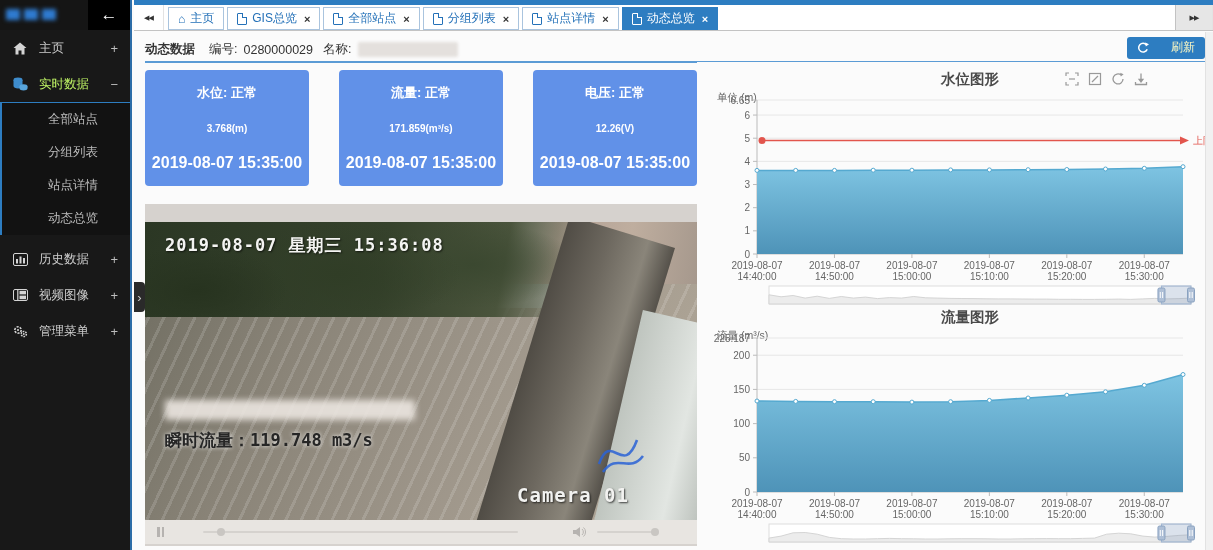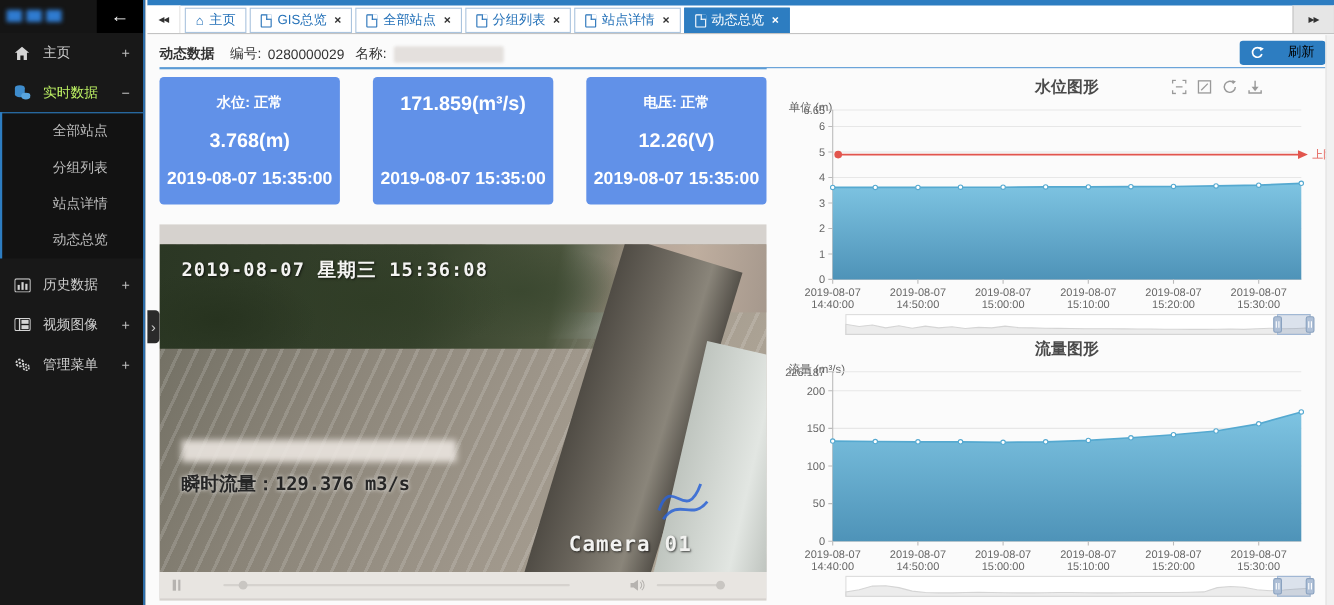--- a/index.html
+++ b/index.html
@@ -31,28 +31,28 @@
   .tab.active .t-close { color:#fff; }
   .doc-ic { width:10px; height:12px; border:1px solid currentColor; border-radius:1px; position:relative; display:inline-block; }
   .doc-ic::after { content:""; position:absolute; right:-1px; top:-1px; width:4px; height:4px; background:#fff; border-left:1px solid currentColor; border-bottom:1px solid currentColor; }
   .tab.active .doc-ic::after { background:#2d7dc1; }
   .home-ic { font-size:12px; line-height:1; }
 
   
   .main-header { position:absolute; left:145px; right:8px; top:38px; height:25px; border-bottom:2px solid #5b9bd5; display:flex; align-items:center; gap:6px; font-size:12.5px; color:#333; }
   .main-header .sec { font-weight:bold; margin-right:8px; }
   .name-redacted { width:100px; height:15px; background:#e4e0dd; filter:blur(1.5px); border-radius:2px; }
-  .refresh-btn { margin-left:auto; background:#2d7dc1; color:#000000; border:none; border-radius:3px; height:22px; padding:0 10px; font-size:12px; display:flex; align-items:center; gap:22px; cursor:pointer; position:relative; top:-2px; }
+  .refresh-btn { margin-left:auto; background:#2d7dc1; color:#fef9c3; border:none; border-radius:3px; height:22px; padding:0 10px; font-size:12px; display:flex; align-items:center; gap:22px; cursor:pointer; position:relative; top:-2px; }
 
   
   .left-col { position:absolute; left:145px; top:62px; width:552px; }
   .cards { display:flex; gap:30px; margin-top:8px; }
   .card { flex:1; height:116px; background:#6191e8; border-radius:4px; color:#fff; display:flex; flex-direction:column; justify-content:space-between; text-align:center; padding:14px 6px; cursor:pointer; }
   .card .c-title { font-size:13px; font-weight:bold; }
-  .card .c-value { font-size:18px; font-weight:bold; }
+  .card .c-value { font-size:10px; font-weight:bold; }
   .card .c-time { font-size:16px; font-weight:bold; }
 
   
   .video-player { position:relative; margin-top:18px; width:552px; height:342px; background:#d6d2ce; overflow:hidden; cursor:pointer; }
   .v-scene { position:absolute; left:0; top:18px; width:552px; height:298px; overflow:hidden;
      background:linear-gradient(115deg,#6e6c60 0%,#8a8478 30%,#9e968a 60%,#aba294 85%,#9b988e 100%); }
   .v-streaks { position:absolute; inset:0; background:repeating-linear-gradient(115deg, rgba(255,255,255,.14) 0 3px, rgba(0,0,0,0) 3px 14px); }
   .v-trees { position:absolute; left:0; top:0; width:430px; height:95px;
      background:radial-gradient(ellipse 130px 64px at 12% 72%, #27331f 0%, rgba(39,51,31,0) 70%),
                 radial-gradient(ellipse 170px 70px at 45% 55%, #303d26 0%, rgba(48,61,38,0) 72%),
@@ -231,20 +231,21 @@
 </div>
 
 <div class="left-col">
   <div class="cards">
     <div class="card">
       <div class="c-title">水位:  正常</div>
       <div class="c-value">3.768(m)</div>
       <div class="c-time">2019-08-07 15:35:00</div>
     </div>
     <div class="card">
+      <div class="c-title">流量:  正常</div>
       <div class="c-value">171.859(m³/s)</div>
       <div class="c-time">2019-08-07 15:35:00</div>
     </div>
     <div class="card">
       <div class="c-title">电压:  正常</div>
       <div class="c-value">12.26(V)</div>
       <div class="c-time">2019-08-07 15:35:00</div>
     </div>
   </div>
 
@@ -255,21 +256,21 @@
       <div class="v-bank"></div>
       <div class="v-trees"></div>
       <div class="v-wall"></div>
       <div class="v-pillar"></div>
       <svg class="v-scribble" width="56" height="58" viewBox="0 0 56 58">
           <path d="M6,42 C18,8 30,56 44,18 M10,50 C24,30 36,52 50,34" stroke="#2b63d6" stroke-width="2.6" fill="none"></path>
         </svg>
       <div class="osd-ts">2019-08-07 星期三 15:36:08</div>
       <div class="osd-block">
         <div class="osd-redacted"></div>
-        <div>瞬时流量：129.376 m3/s</div>
+        <div>瞬时流量：119.748 m3/s</div>
       </div>
       <div class="osd-camera">Camera 01</div>
     </div>
     <div class="v-controls">
       <div class="vc-pause">
           <i></i>
           <i></i>
         </div>
       <div class="vc-track">
           <div class="vc-dot" style="left:14px;"></div>

